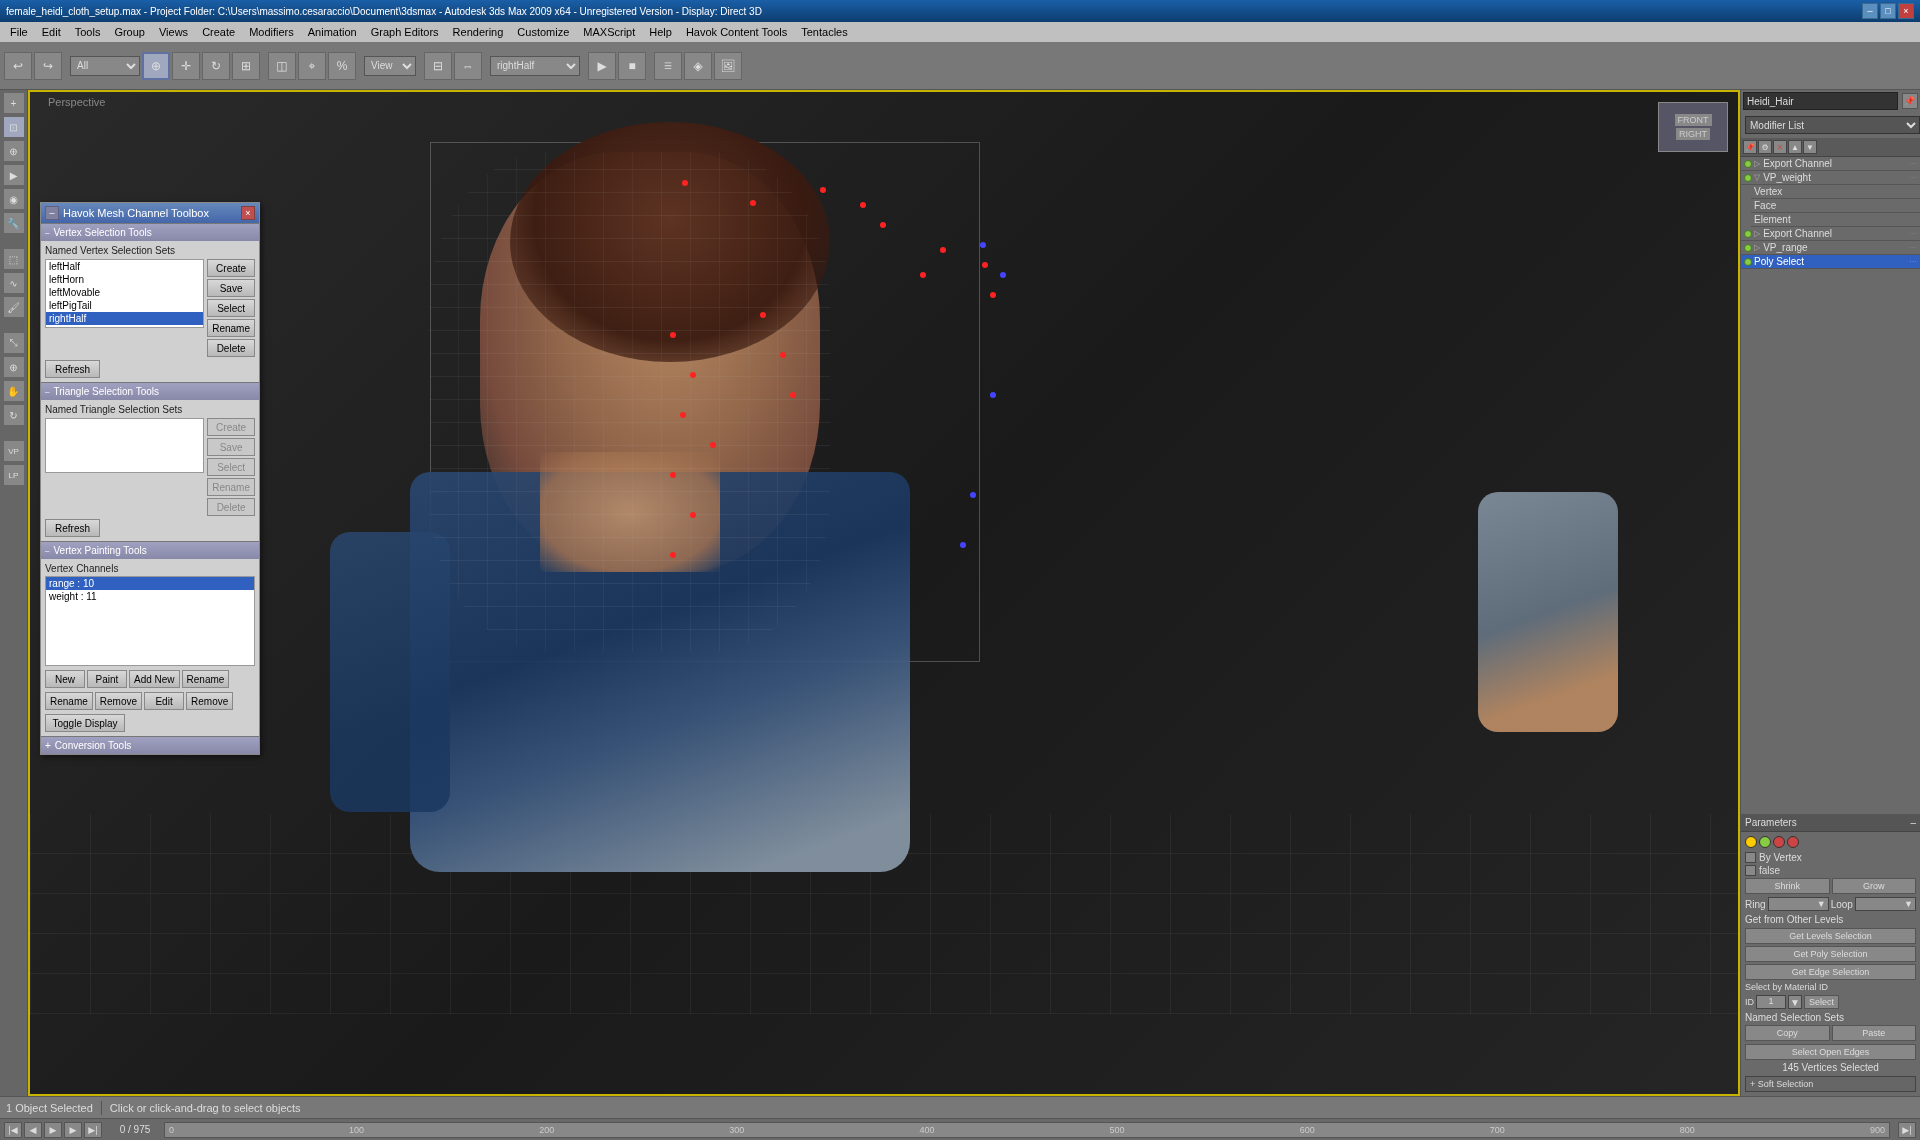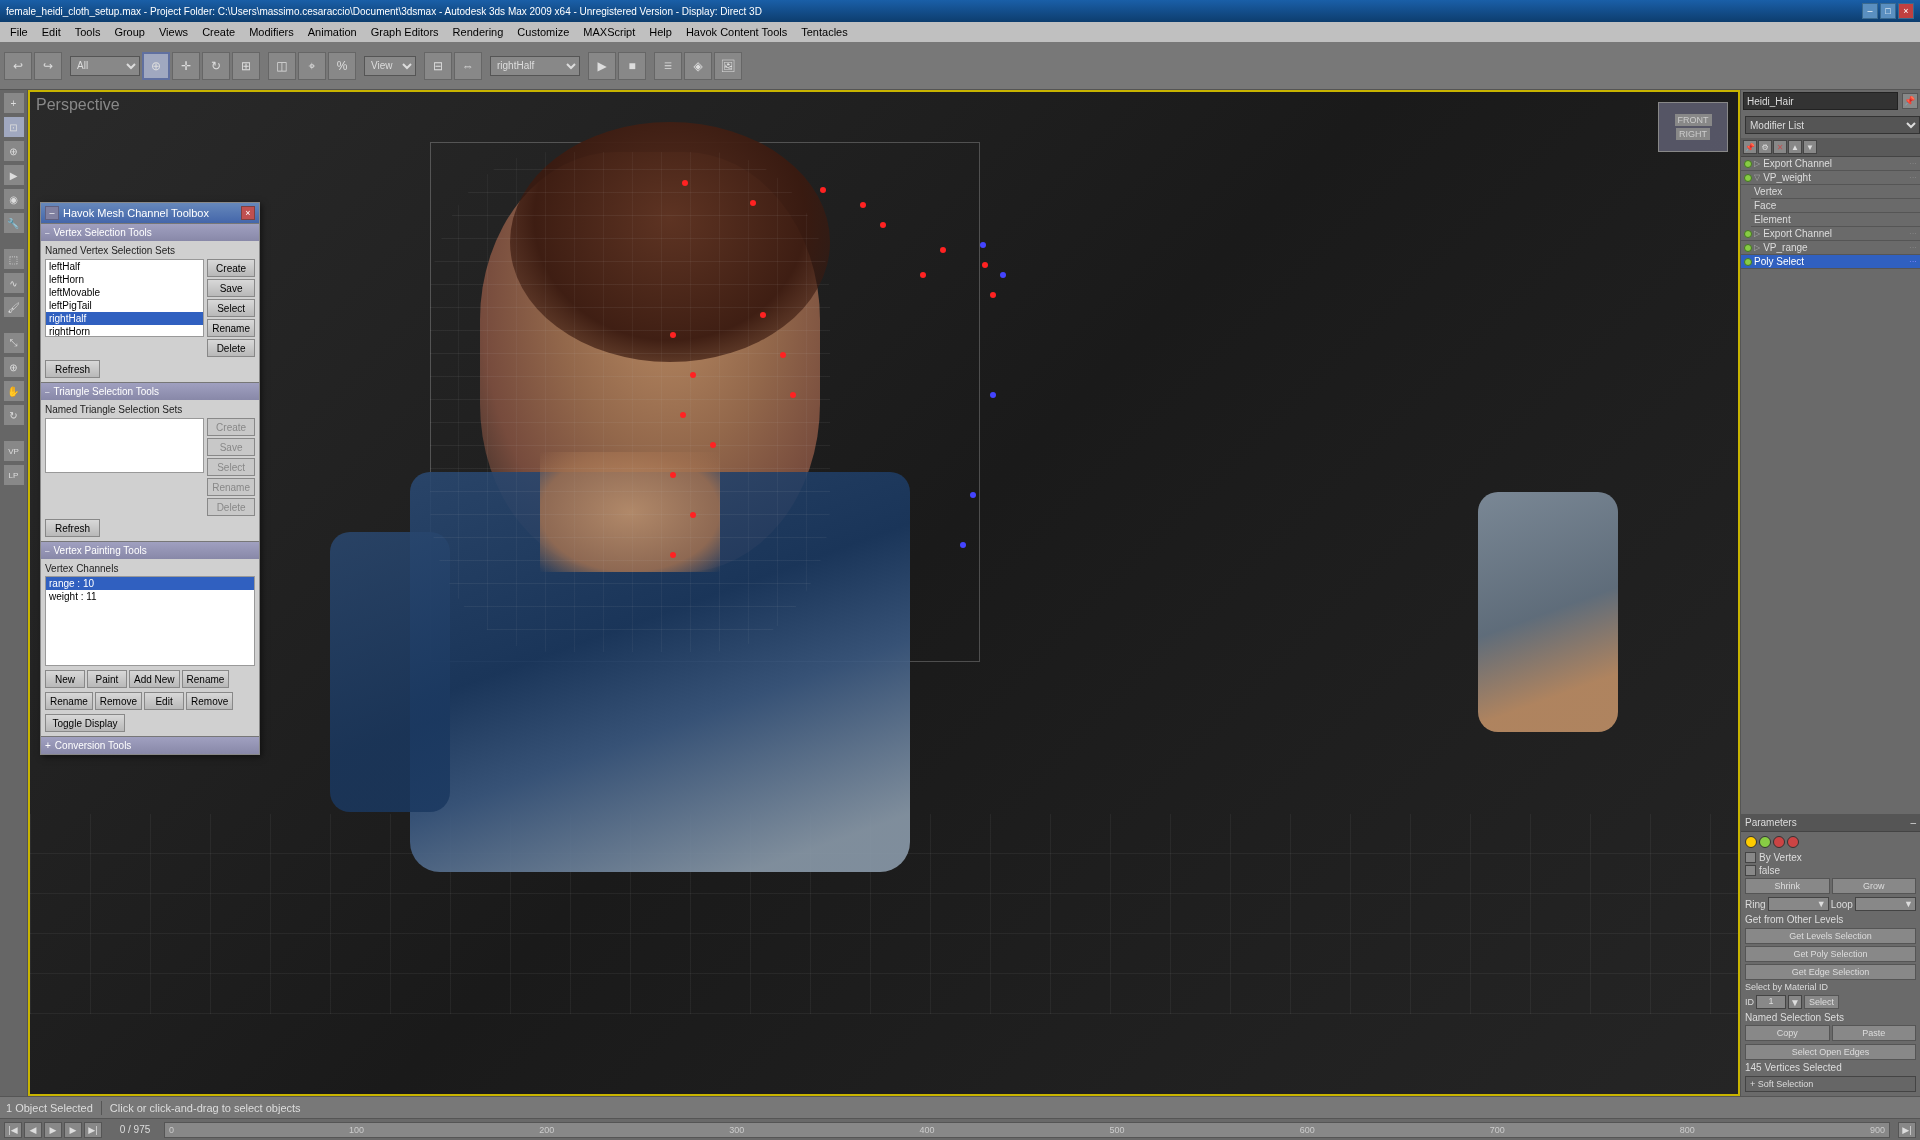--- a/index.html
+++ b/index.html
@@ -111,23 +111,23 @@
     #viewport-area {
       flex: 1;
       position: relative;
       background: #555;
       border: 2px solid #c8b400;
     }
 
     
     .viewport-label {
       position: absolute;
-      top: 4px; left: 6px;
+      top: 4px; left: 18px;
       color: #888;
-      font-size: 16px;
+      font-size: 11px;
       z-index: 2;
     }
 
     
     #viewport-3d {
       width: 100%; height: 100%;
       background: radial-gradient(ellipse at 60% 40%, #3a3a3a 0%, #1a1a1a 100%);
       position: relative;
       overflow: hidden;
     }
@@ -231,21 +231,21 @@
     }
 
     .section-label {
       font-size: 10px; color: #222;
       margin-bottom: 3px;
     }
 
     
     .listbox {
       width: 100%;
-      height: 78px;
+      height: 69px;
       background: #fff;
       border: 1px solid #999;
       overflow-y: auto;
       font-size: 10px;
       color: #000;
     }
     .listbox-small {
       height: 55px;
     }
     .list-item {
@@ -428,21 +428,21 @@
       background: #888; border: 1px solid #555;
       font-size: 9px; color: #ddd; cursor: pointer;
     }
     .mp-named-section {
       font-size: 10px; color: #ddd; margin-bottom: 2px;
     }
     .mp-copy-paste-row {
       display: flex; gap: 2px; margin-bottom: 3px;
     }
     .mp-status {
-      font-size: 10px; color: #ddd; margin-bottom: 3px;
+      font-size: 10px; color: #ddd; margin-bottom: 3px; text-align: center;
     }
     .mp-soft-btn {
       width: 100%; height: 16px;
       background: #666; border: 1px solid #444;
       font-size: 9px; color: #ddd; cursor: pointer;
       text-align: left; padding: 0 4px;
     }
 
     
     #status-bar {

